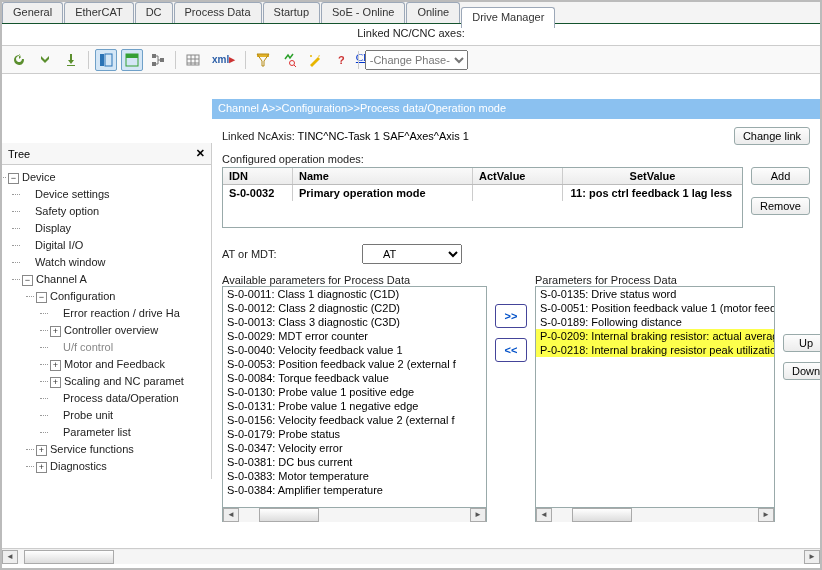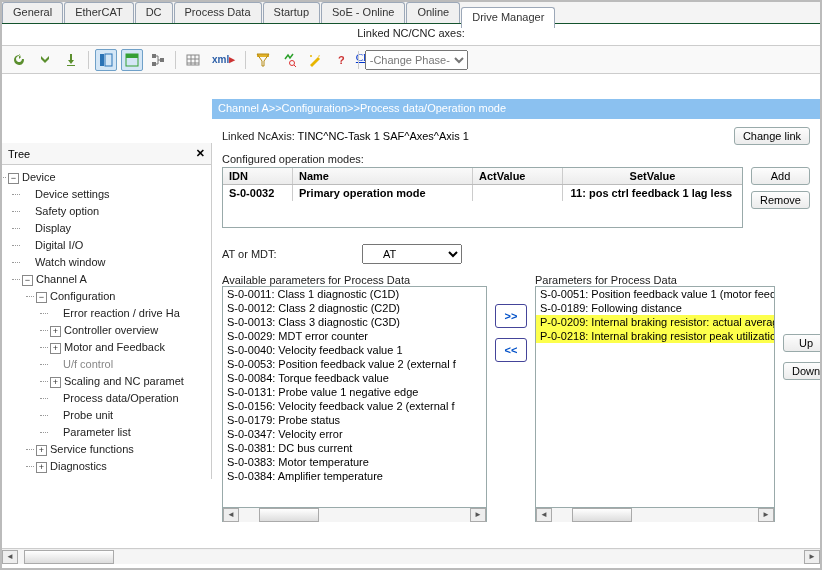--- a/index.html
+++ b/index.html
@@ -32,21 +32,21 @@
   .btn { border: 1px solid #9aa; background: linear-gradient(#fdfdfd,#ececec); padding: 2px 8px; border-radius: 3px; cursor: pointer; min-width: 56px; text-align: center; color: #000; }
   .table { border: 1px solid #9aa; background: #fff; width: 522px; }
   .table-head, .table-row { display: flex; }
   .table-head { background: linear-gradient(#fafafa,#ececec); border-bottom: 1px solid #bbb; }
   .th, .td { padding: 2px 6px; border-right: 1px solid #ccc; font-weight: bold; }
   .th:last-child, .td:last-child { border-right: none; }
   .col-idn { width: 70px; }
   .col-name { width: 180px; }
   .col-act { width: 90px; }
   .col-set { flex: 1; text-align: center; }
-  .side-btns { display: flex; flex-direction: column; gap: 6px; margin-left: 8px; }
+  .side-btns { display: flex; flex-direction: column; gap: 12px; margin-left: 8px; }
   .lower { display: flex; gap: 8px; margin-top: 10px; }
   .listbox { border: 1px solid #9aa; background: #fff; height: 222px; overflow-y: scroll; overflow-x: hidden; padding: 0; }
   .listbox .item { padding: 0 4px; line-height: 14px; white-space: nowrap; color: #000; }
   .hl { background: #fdff4c; }
   .col-avail { width: 265px; }
   .col-sel { width: 240px; }
   .mid-btns { display: flex; flex-direction: column; gap: 10px; align-items: center; justify-content: flex-start; padding-top: 30px; }
   .sq-btn { width: 32px; height: 24px; border: 1px solid #449; border-radius: 3px; background: #fff; color: #0050c8; font-weight: bold; display: flex; align-items: center; justify-content: center; cursor: pointer; }
   .right-btns { display: flex; flex-direction: column; gap: 10px; justify-content: flex-start; padding-top: 60px; }
   .hscroll { height: 16px; border-top: 1px solid #ccc; display: flex; background: #f0f0f0; align-items: center; }
@@ -169,22 +169,22 @@
             <li><span class="leaf-dot"></span><span>Safety option</span></li>
             <li><span class="leaf-dot"></span><span>Display</span></li>
             <li><span class="leaf-dot"></span><span>Digital I/O</span></li>
             <li><span class="leaf-dot"></span><span>Watch window</span></li>
             <li><span class="twig">−</span><span>Channel A</span>
               <ul>
                 <li><span class="twig">−</span><span>Configuration</span>
                   <ul>
                     <li><span class="leaf-dot"></span><span>Error reaction / drive Ha</span></li>
                     <li><span class="twig">+</span><span>Controller overview</span></li>
+                    <li><span class="leaf-dot"></span><span class="tree-item-sel">U/f control</span></li>
                     <li><span class="twig">+</span><span>Motor and Feedback</span></li>
-                    <li><span class="leaf-dot"></span><span class="tree-item-sel">U/f control</span></li>
                     <li><span class="twig">+</span><span>Scaling and NC paramet</span></li>
                     <li><span class="leaf-dot"></span><span>Process data/Operation</span></li>
                     <li><span class="leaf-dot"></span><span>Probe unit</span></li>
                     <li><span class="leaf-dot"></span><span>Parameter list</span></li>
                   </ul>
                 </li>
                 <li><span class="twig">+</span><span>Service functions</span></li>
                 <li><span class="twig">+</span><span>Diagnostics</span></li>
               </ul>
             </li>
@@ -242,20 +242,21 @@
         <div>
           <div class="label">Available parameters for Process Data</div>
           <div class="listbox col-avail" id="avail-list">
               <div class="item">S-0-0011: Class 1 diagnostic (C1D)</div>
               <div class="item">S-0-0012: Class 2 diagnostic (C2D)</div>
               <div class="item">S-0-0013: Class 3 diagnostic (C3D)</div>
               <div class="item">S-0-0029: MDT error counter</div>
               <div class="item">S-0-0040: Velocity feedback value 1</div>
               <div class="item">S-0-0053: Position feedback value 2 (external f</div>
               <div class="item">S-0-0084: Torque feedback value</div>
+              <div class="item">S-0-0130: Probe value 1 positive edge</div>
               <div class="item">S-0-0131: Probe value 1 negative edge</div>
               <div class="item">S-0-0156: Velocity feedback value 2 (external f</div>
               <div class="item">S-0-0179: Probe status</div>
               <div class="item">S-0-0347: Velocity error</div>
               <div class="item">S-0-0381: DC bus current</div>
               <div class="item">S-0-0383: Motor temperature</div>
               <div class="item">S-0-0384: Amplifier temperature</div>
             </div>
           <div class="mini-scroll col-avail">
             <span class="harrow">◄</span>
@@ -265,20 +266,21 @@
             <span class="harrow">►</span>
           </div>
         </div>
         <div class="mid-btns">
           <div class="sq-btn">&gt;&gt;</div>
           <div class="sq-btn">&lt;&lt;</div>
         </div>
         <div>
           <div class="label">Parameters for Process Data</div>
           <div class="listbox col-sel" id="sel-list">
+              <div class="item">S-0-0135: Drive status word</div>
               <div class="item">S-0-0051: Position feedback value 1 (motor feedba</div>
               <div class="item">S-0-0189: Following distance</div>
               <div class="item hl">P-0-0209: Internal braking resistor: actual averaged</div>
               <div class="item hl">P-0-0218: Internal braking resistor peak utilization</div>
             </div>
           <div class="mini-scroll col-sel">
             <span class="harrow">◄</span>
             <div class="htrack">
                 <div class="hthumb"></div>
               </div>

